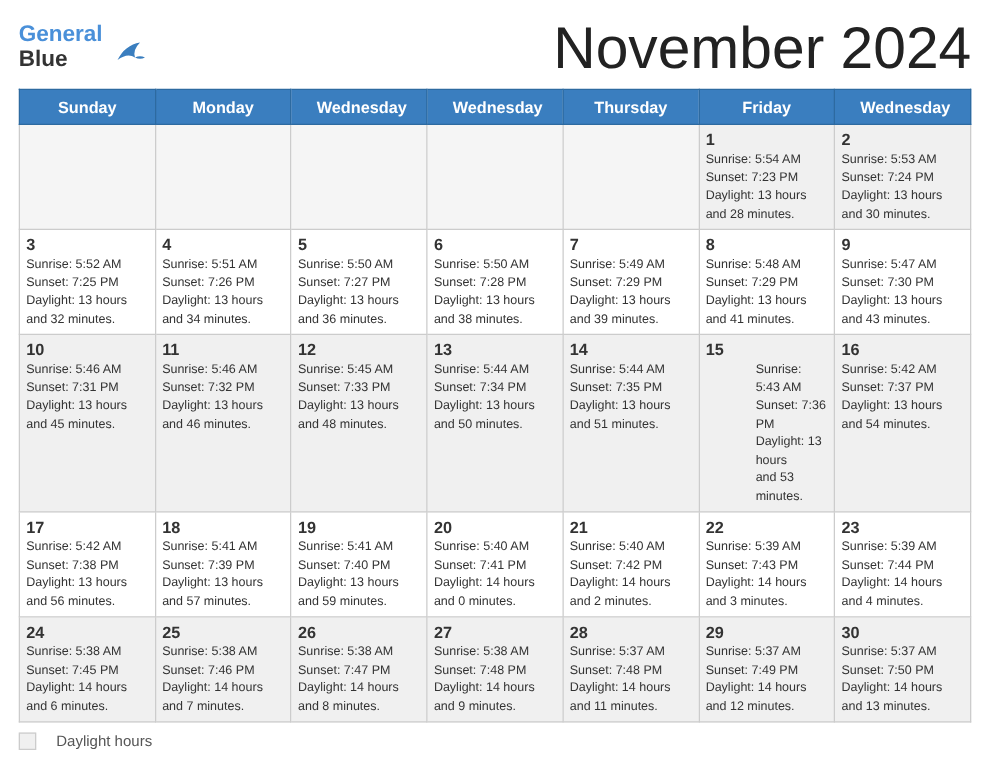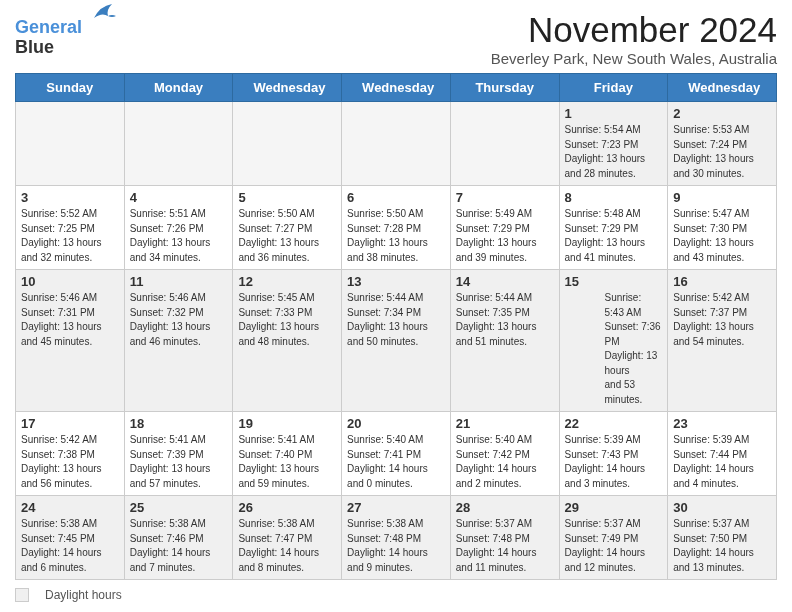--- a/index.html
+++ b/index.html
@@ -26,21 +26,21 @@
       font-size: 18px;
       font-weight: bold;
       color: #333;
       line-height: 1.1;
     }
     .logo-text span { color: #4a90d9; }
     .title-area {
       text-align: right;
     }
     .month-title {
-      font-size: 35px;
+      font-size: 47px;
       font-weight: normal;
       color: #222;
     }
     .subtitle {
       font-size: 15px;
       color: #555;
     }
     table {
       width: 100%;
       border-collapse: collapse;
@@ -95,31 +95,30 @@
       background: #f0f0f0;
       border: 1px solid #ccc;
       display: inline-block;
     }
   </style>
 </head>
 <body>
 
 <div class="header-area">
   <div class="logo">
-    <div style="display:flex;align-items:flex-start;">
+    <div style="display:flex;align-items:flex-end;">
       <span class="logo-text"><span>General</span><br>Blue</span>
       <svg width="32" height="28" viewBox="0 0 32 28" style="margin-left:2px;margin-top:-18px;">
         <path d="M10 18 Q16 6 28 4 Q22 10 24 16 Q18 12 10 18Z" fill="#3a7ebf"></path>
         <path d="M24 16 Q28 14 32 16 Q28 18 24 16Z" fill="#3a7ebf"></path>
       </svg>
     </div>
   </div>
   <div class="title-area">
     <div class="month-title">November 2024</div>
-    <div class="subtitle">Beverley Park, New South Wales, Australia</div>
   </div>
 </div>
 
 <table>
   <thead>
     <tr>
     <th>Sunday</th>
         <th>Monday</th>
         <th>Wednesday</th>
         <th>Wednesday</th>

